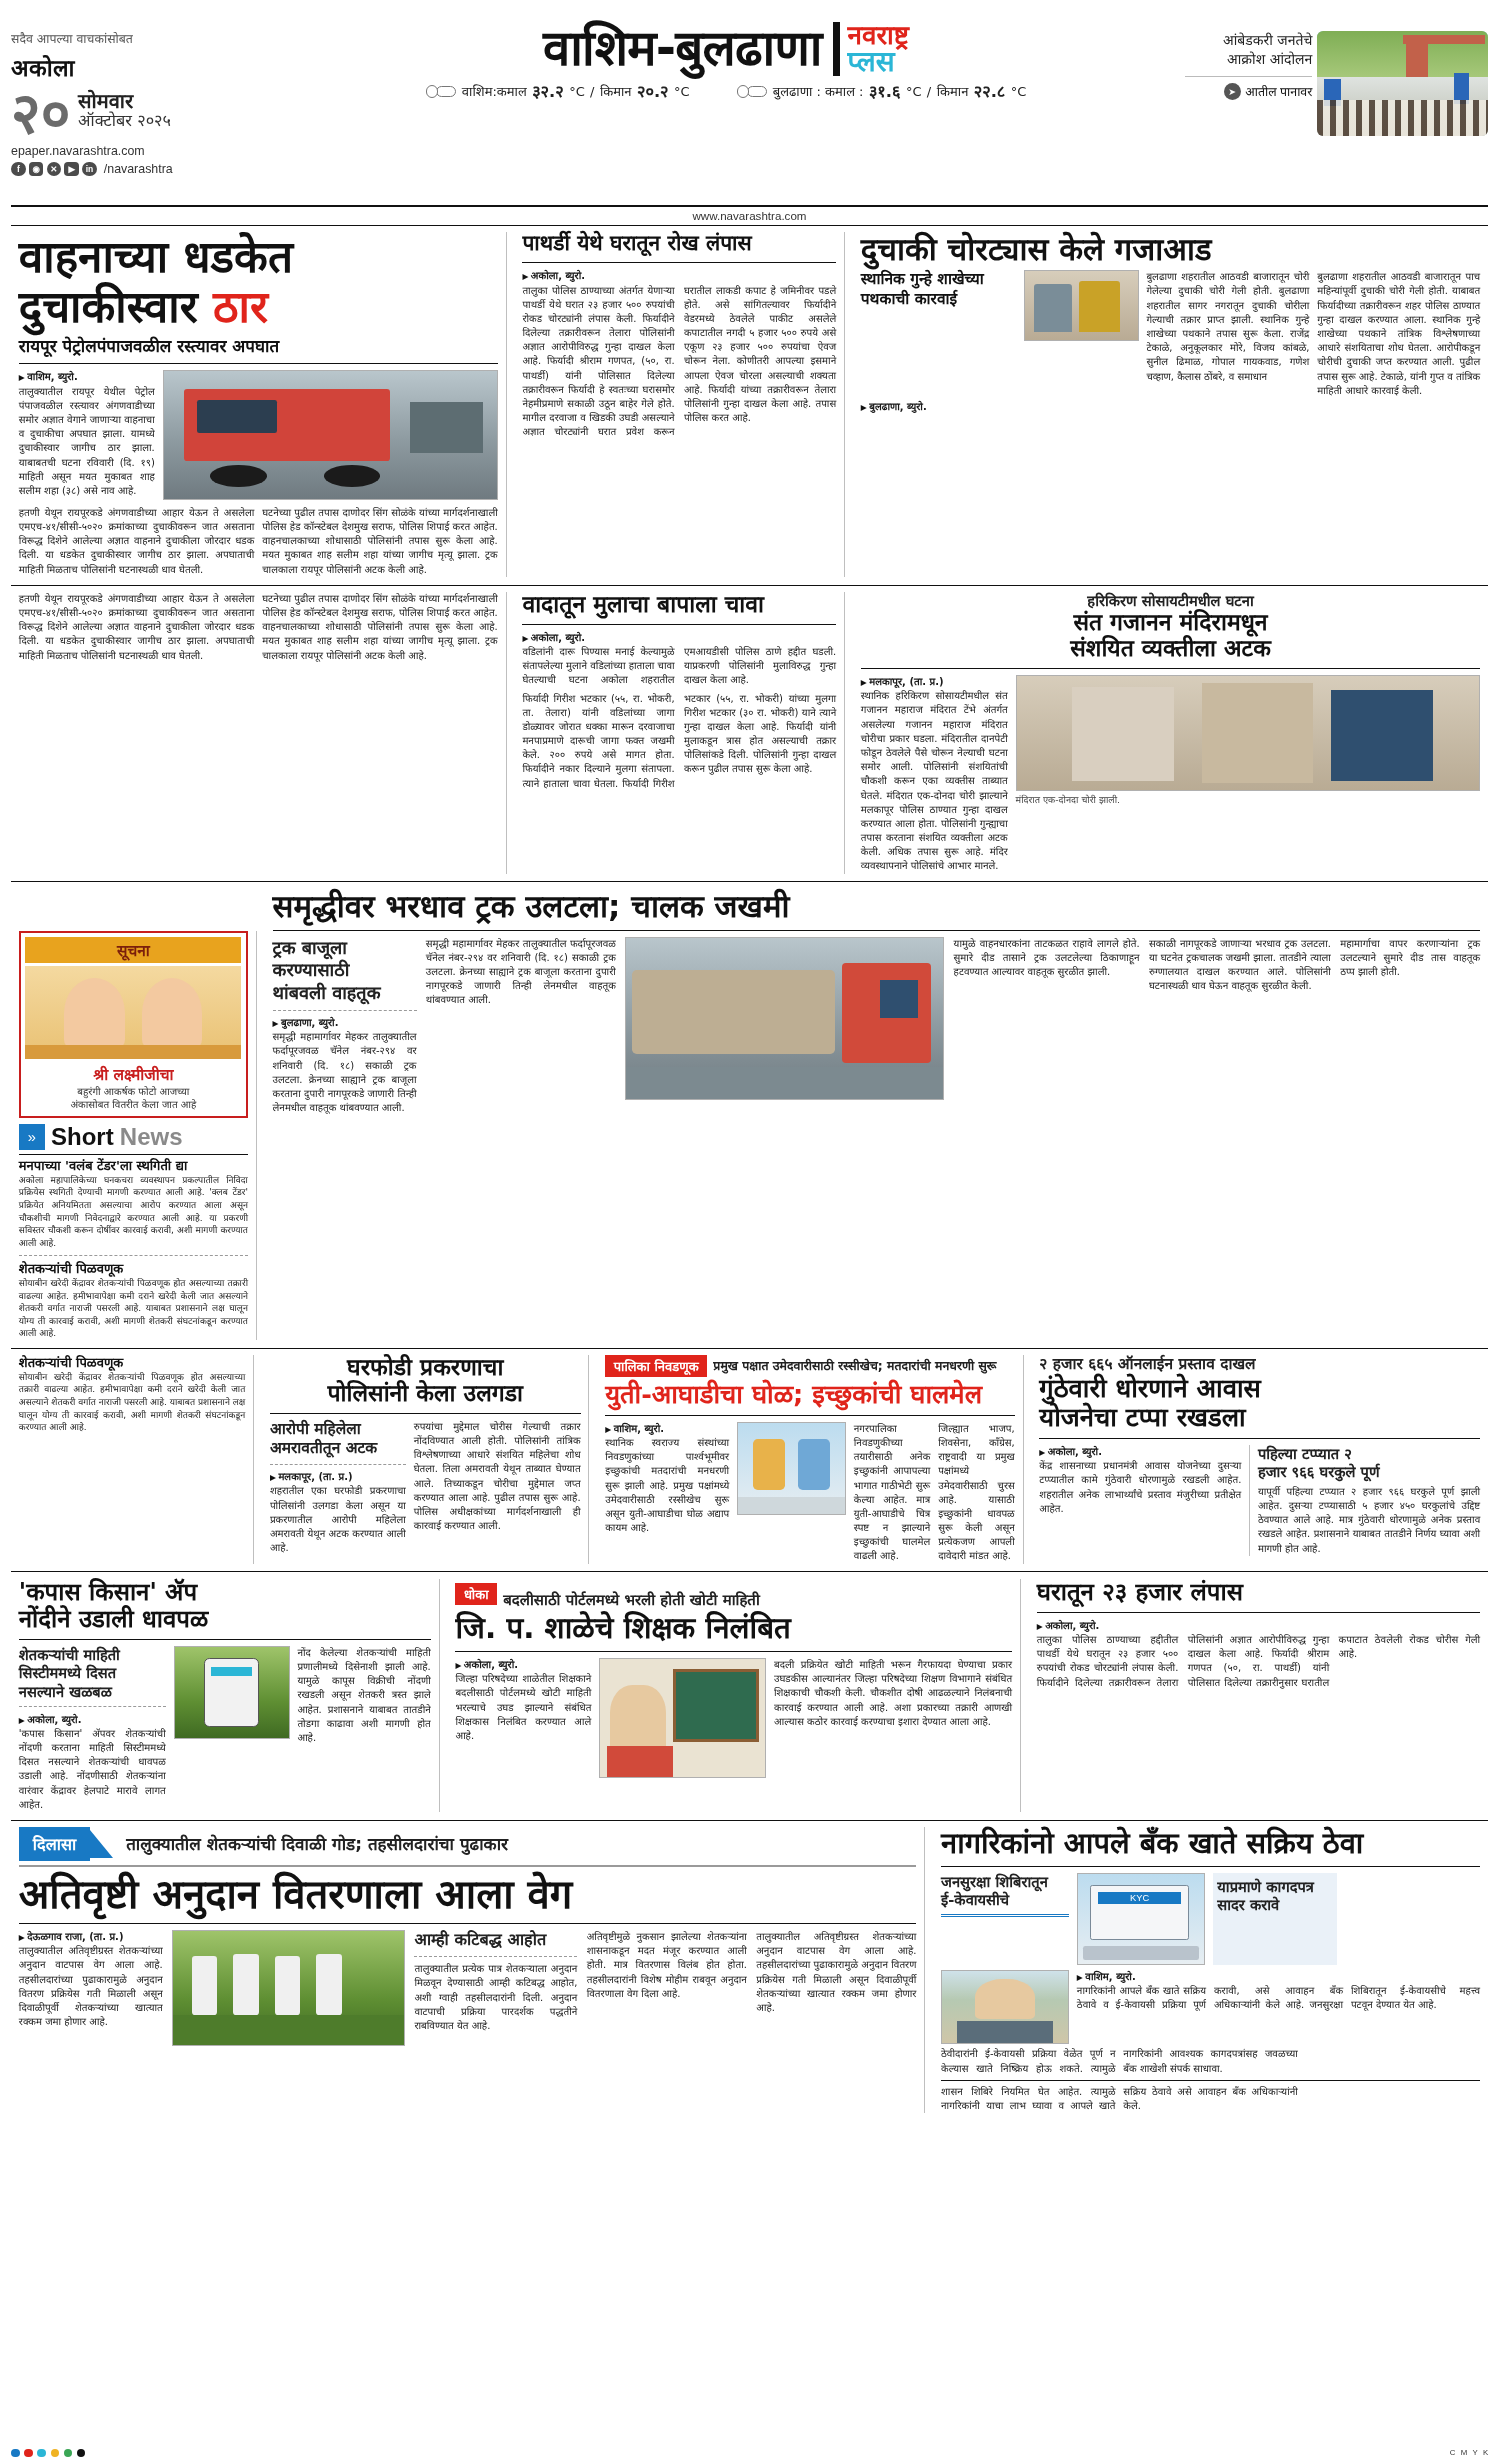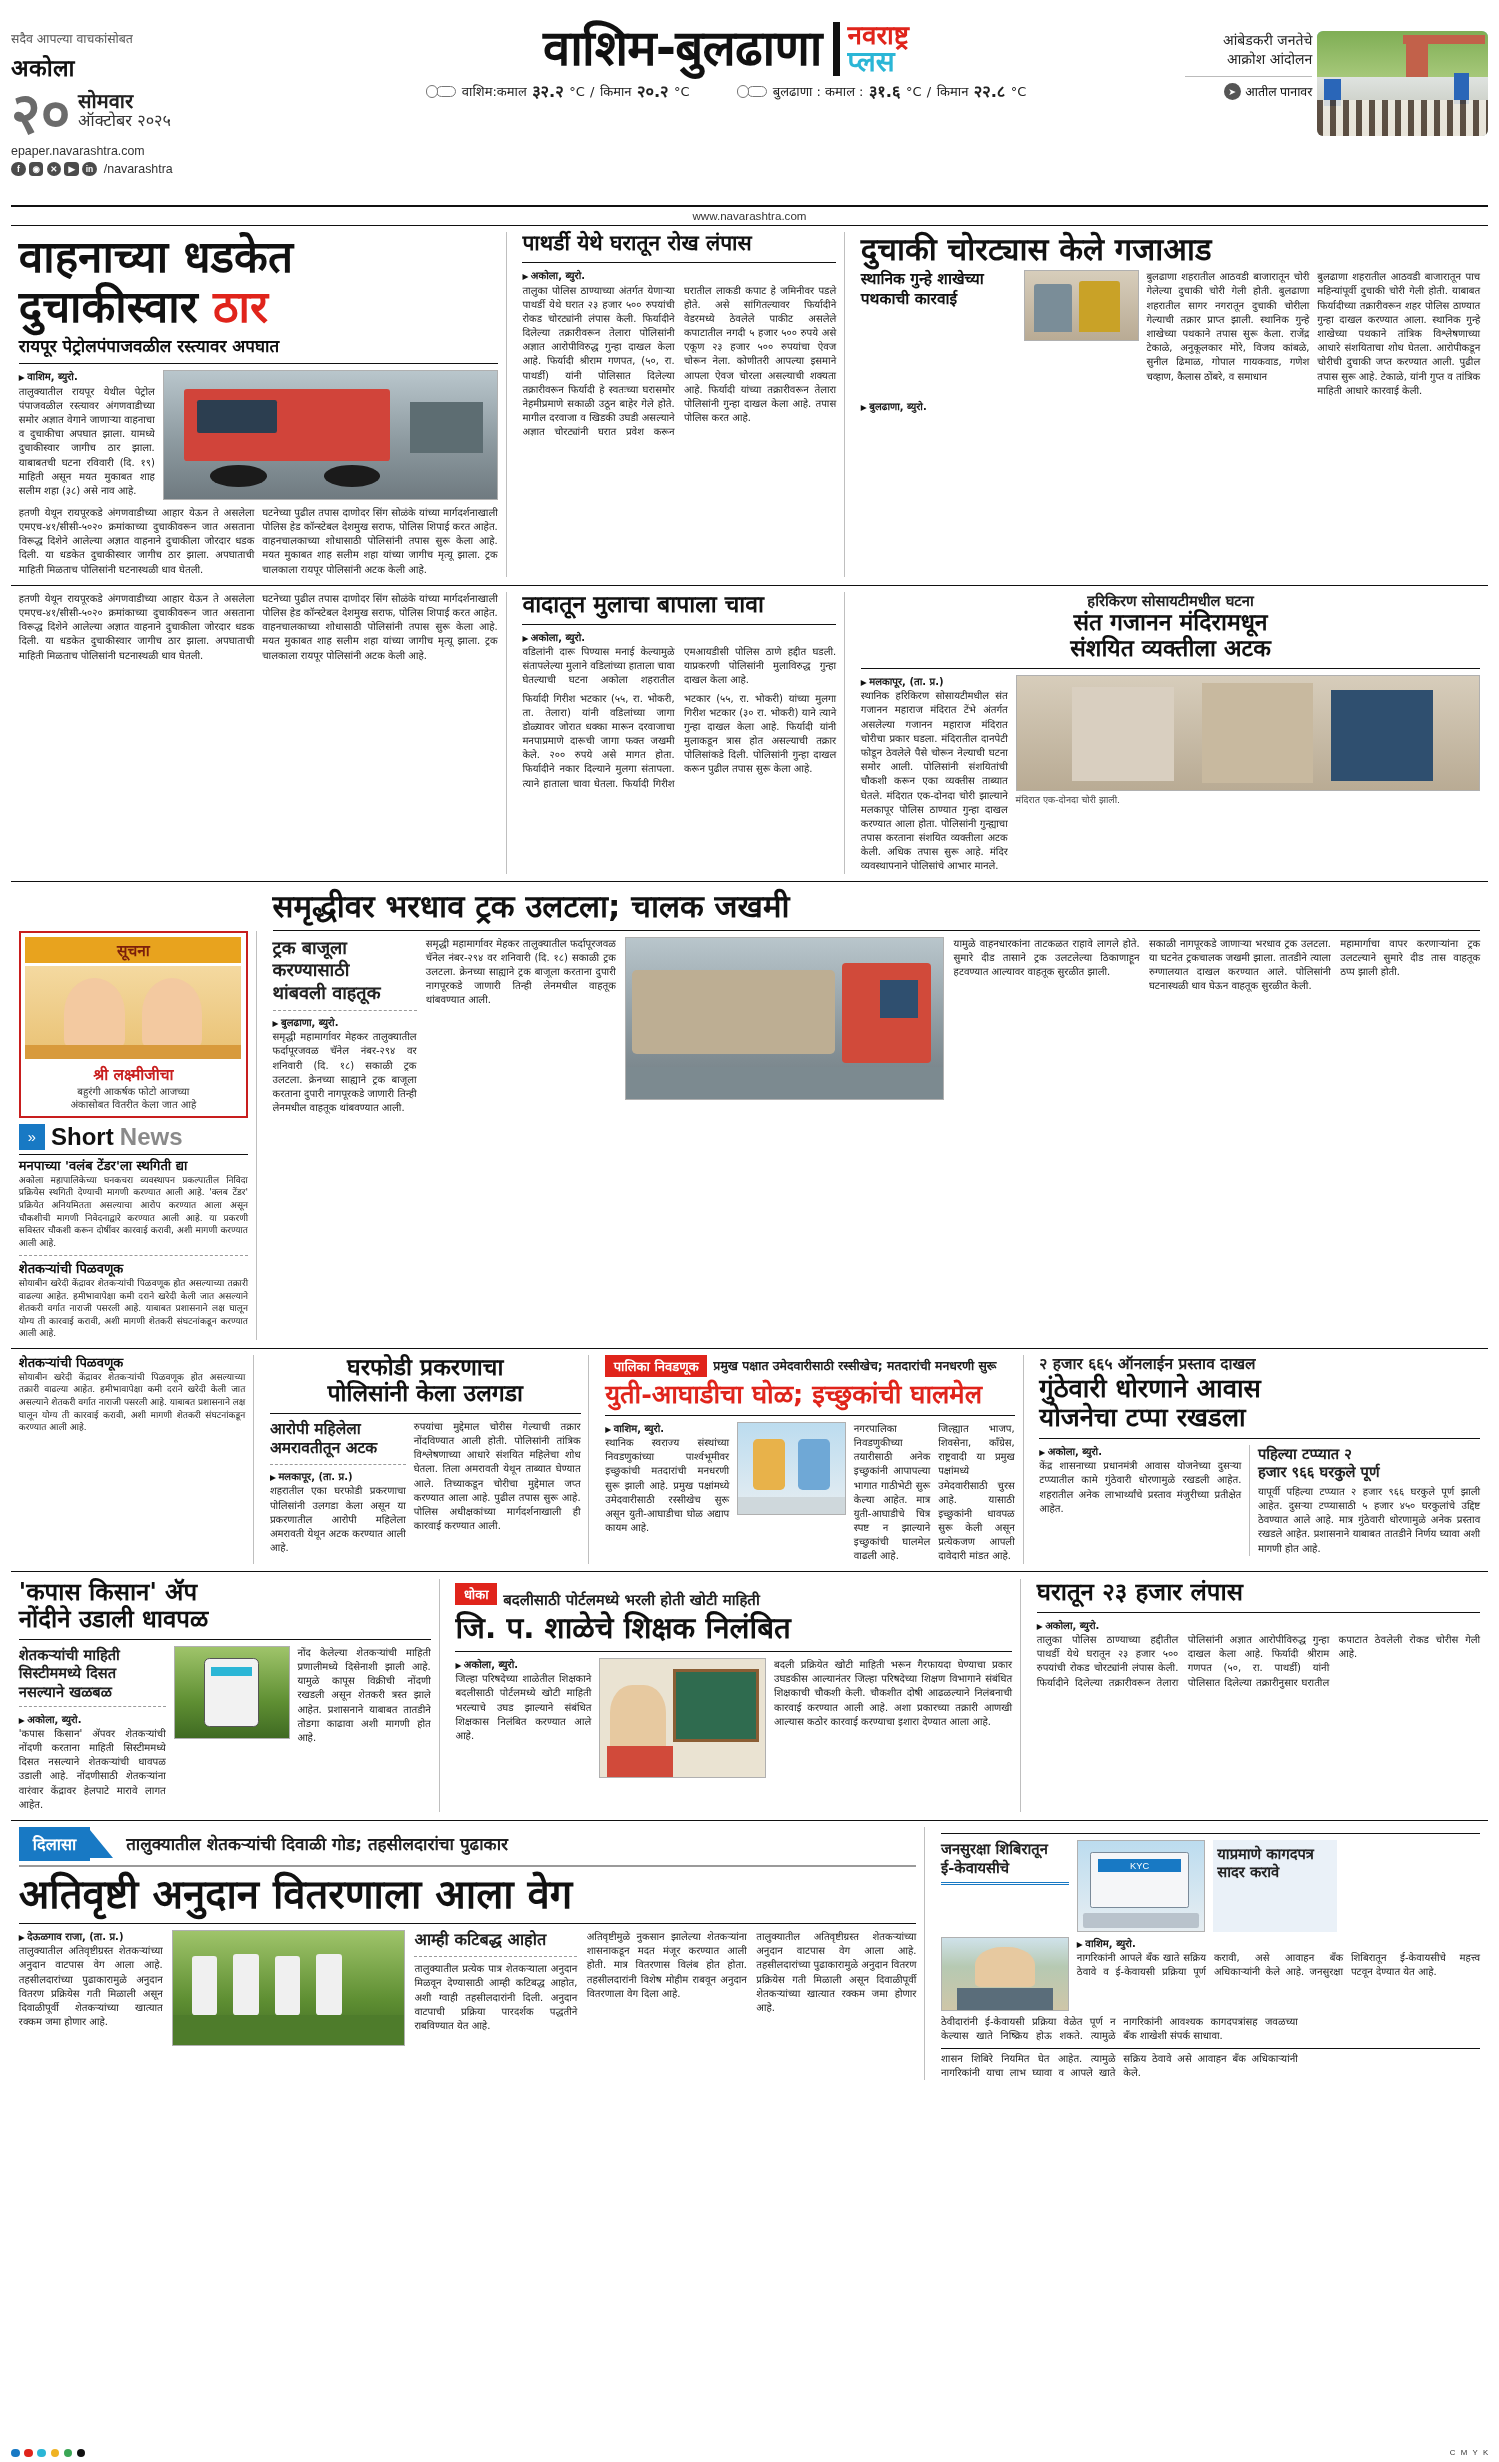--- a/index.html
+++ b/index.html
@@ -500,20 +500,21 @@
           <div class="kicker" style="font-size:16.3px;">आम्ही कटिबद्ध आहोत</div>
           <div class="dotrule"></div>
           <div class="body-txt">तालुक्यातील प्रत्येक पात्र शेतकऱ्याला अनुदान मिळवून देण्यासाठी आम्ही कटिबद्ध आहोत, अशी ग्वाही तहसीलदारांनी दिली. अनुदान वाटपाची प्रक्रिया पारदर्शक पद्धतीने राबविण्यात येत आहे.</div>
         </div>
         <div style="flex:1;" class="body-txt">अतिवृष्टीमुळे नुकसान झालेल्या शेतकऱ्यांना शासनाकडून मदत मंजूर करण्यात आली होती. मात्र वितरणास विलंब होत होता. तहसीलदारांनी विशेष मोहीम राबवून अनुदान वितरणाला वेग दिला आहे.</div>
         <div style="flex:1;" class="body-txt">तालुक्यातील अतिवृष्टीग्रस्त शेतकऱ्यांच्या अनुदान वाटपास वेग आला आहे. तहसीलदारांच्या पुढाकारामुळे अनुदान वितरण प्रक्रियेस गती मिळाली असून दिवाळीपूर्वी शेतकऱ्यांच्या खात्यात रक्कम जमा होणार आहे.</div>
       </div>
     </div>
 
     <div class="col" style="width:560px;">
+      <div class="sec-hl" style="font-size:29px;">नागरिकांनो आपले बँक खाते सक्रिय ठेवा</div>
       <div class="divider-h"></div>
       <div style="display:flex;gap:7.8px;">
         <div style="width:128px;">
           <div class="kicker" style="font-size:14.7px;">जनसुरक्षा शिबिरातून</div>
           <div class="kicker" style="font-size:14.7px;">ई-केवायसीचे</div>
           <div style="border-top:3.1px double #1879c4;margin:4.7px 0;"></div>
         </div>
         <div style="width:128px;">
           <div class="photo ph-sky" style="height:92px;">
             <div style="position:absolute;left:10%;top:12%;width:78%;height:62%;background:#f5f6f8;border:1.6px solid #7a8a99;border-radius:2.3px;"></div>

